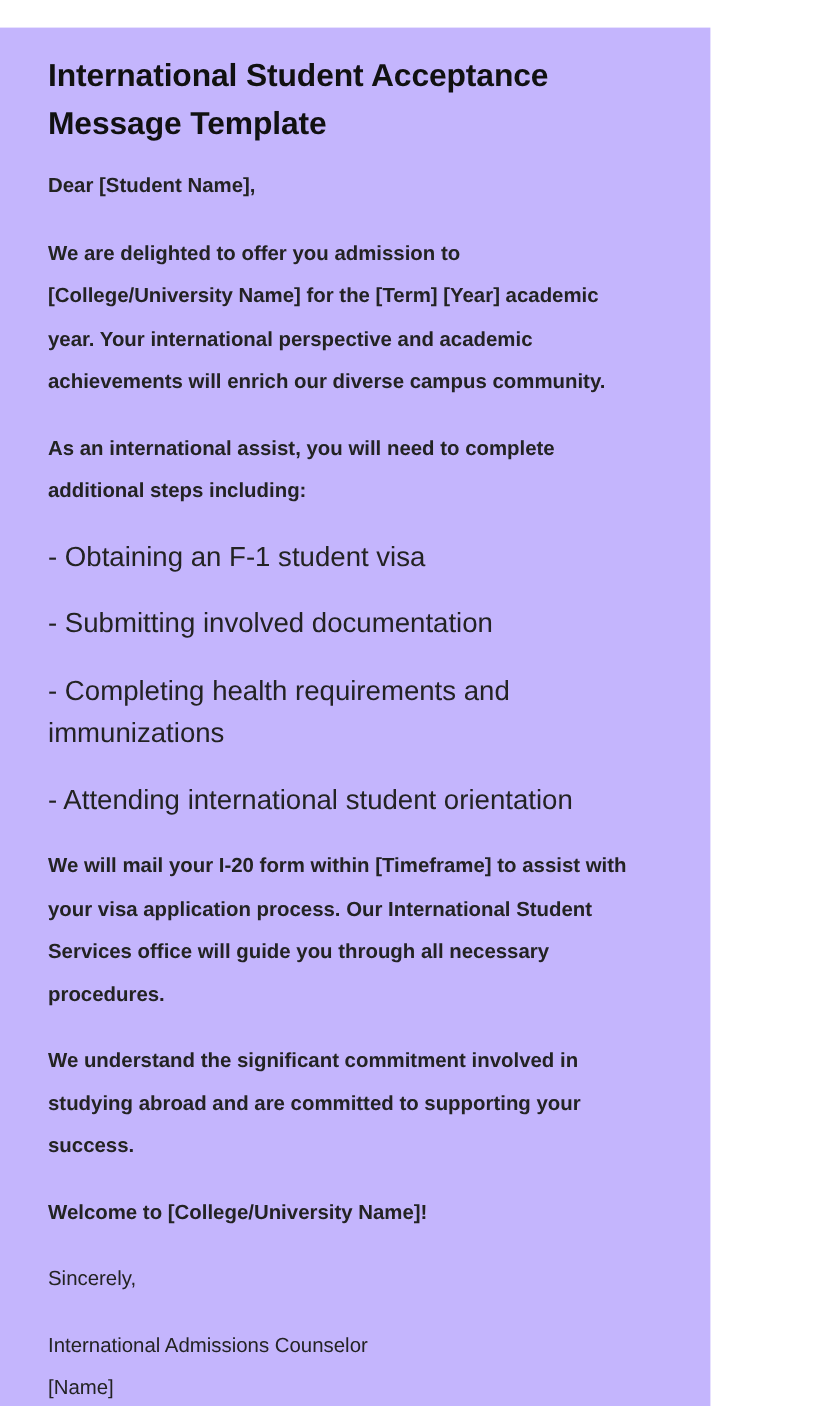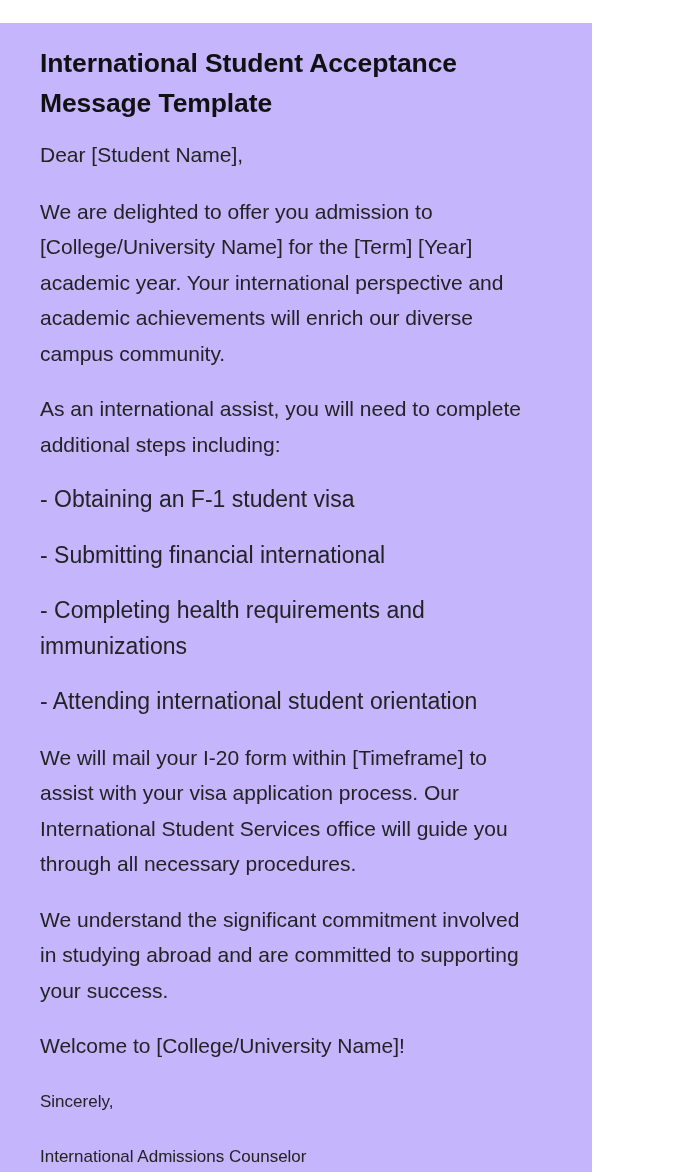--- a/index.html
+++ b/index.html
@@ -24,25 +24,25 @@
   }
   .doc-title {
     font-size: 26.5px;
     line-height: 40px;
     font-weight: bold;
     color: #111111;
     margin: 0 0 14px 0;
     letter-spacing: -0.1px;
   }
   .para {
-    font-size: 21px;
+    font-size: 17px;
     line-height: 35.5px;
     color: #232323;
     margin: 0 0 20px 0;
-    font-weight: normal;
+    font-weight: bold;
   }
   .para.salutation {
     margin-bottom: 21px;
   }
   .bullet-line {
     font-size: 23px;
     line-height: 35.5px;
     color: #232323;
     margin: 0 0 20px 0;
     font-weight: normal;
@@ -66,21 +66,21 @@
   <h1 class="doc-title">International Student Acceptance Message Template</h1>
 
   <p class="para salutation">Dear [Student Name],</p>
 
   <p class="para">We are delighted to offer you admission to [College/University Name] for the [Term] [Year] academic year. Your international perspective and academic achievements will enrich our diverse campus community.</p>
 
   <p class="para">As an international assist, you will need to complete additional steps including:</p>
 
   <p class="bullet-line">- Obtaining an F-1 student visa</p>
 
-  <p class="bullet-line">- Submitting financial international</p>
+  <p class="bullet-line">- Submitting involved documentation</p>
 
   <p class="bullet-line">- Completing health requirements and immunizations</p>
 
   <p class="bullet-line">- Attending international student orientation</p>
 
   <p class="para">We will mail your I-20 form within [Timeframe] to assist with your visa application process. Our International Student Services office will guide you through all necessary procedures.</p>
 
   <p class="para">We understand the significant commitment involved in studying abroad and are committed to supporting your success.</p>
 
   <p class="para">Welcome to [College/University Name]!</p>

